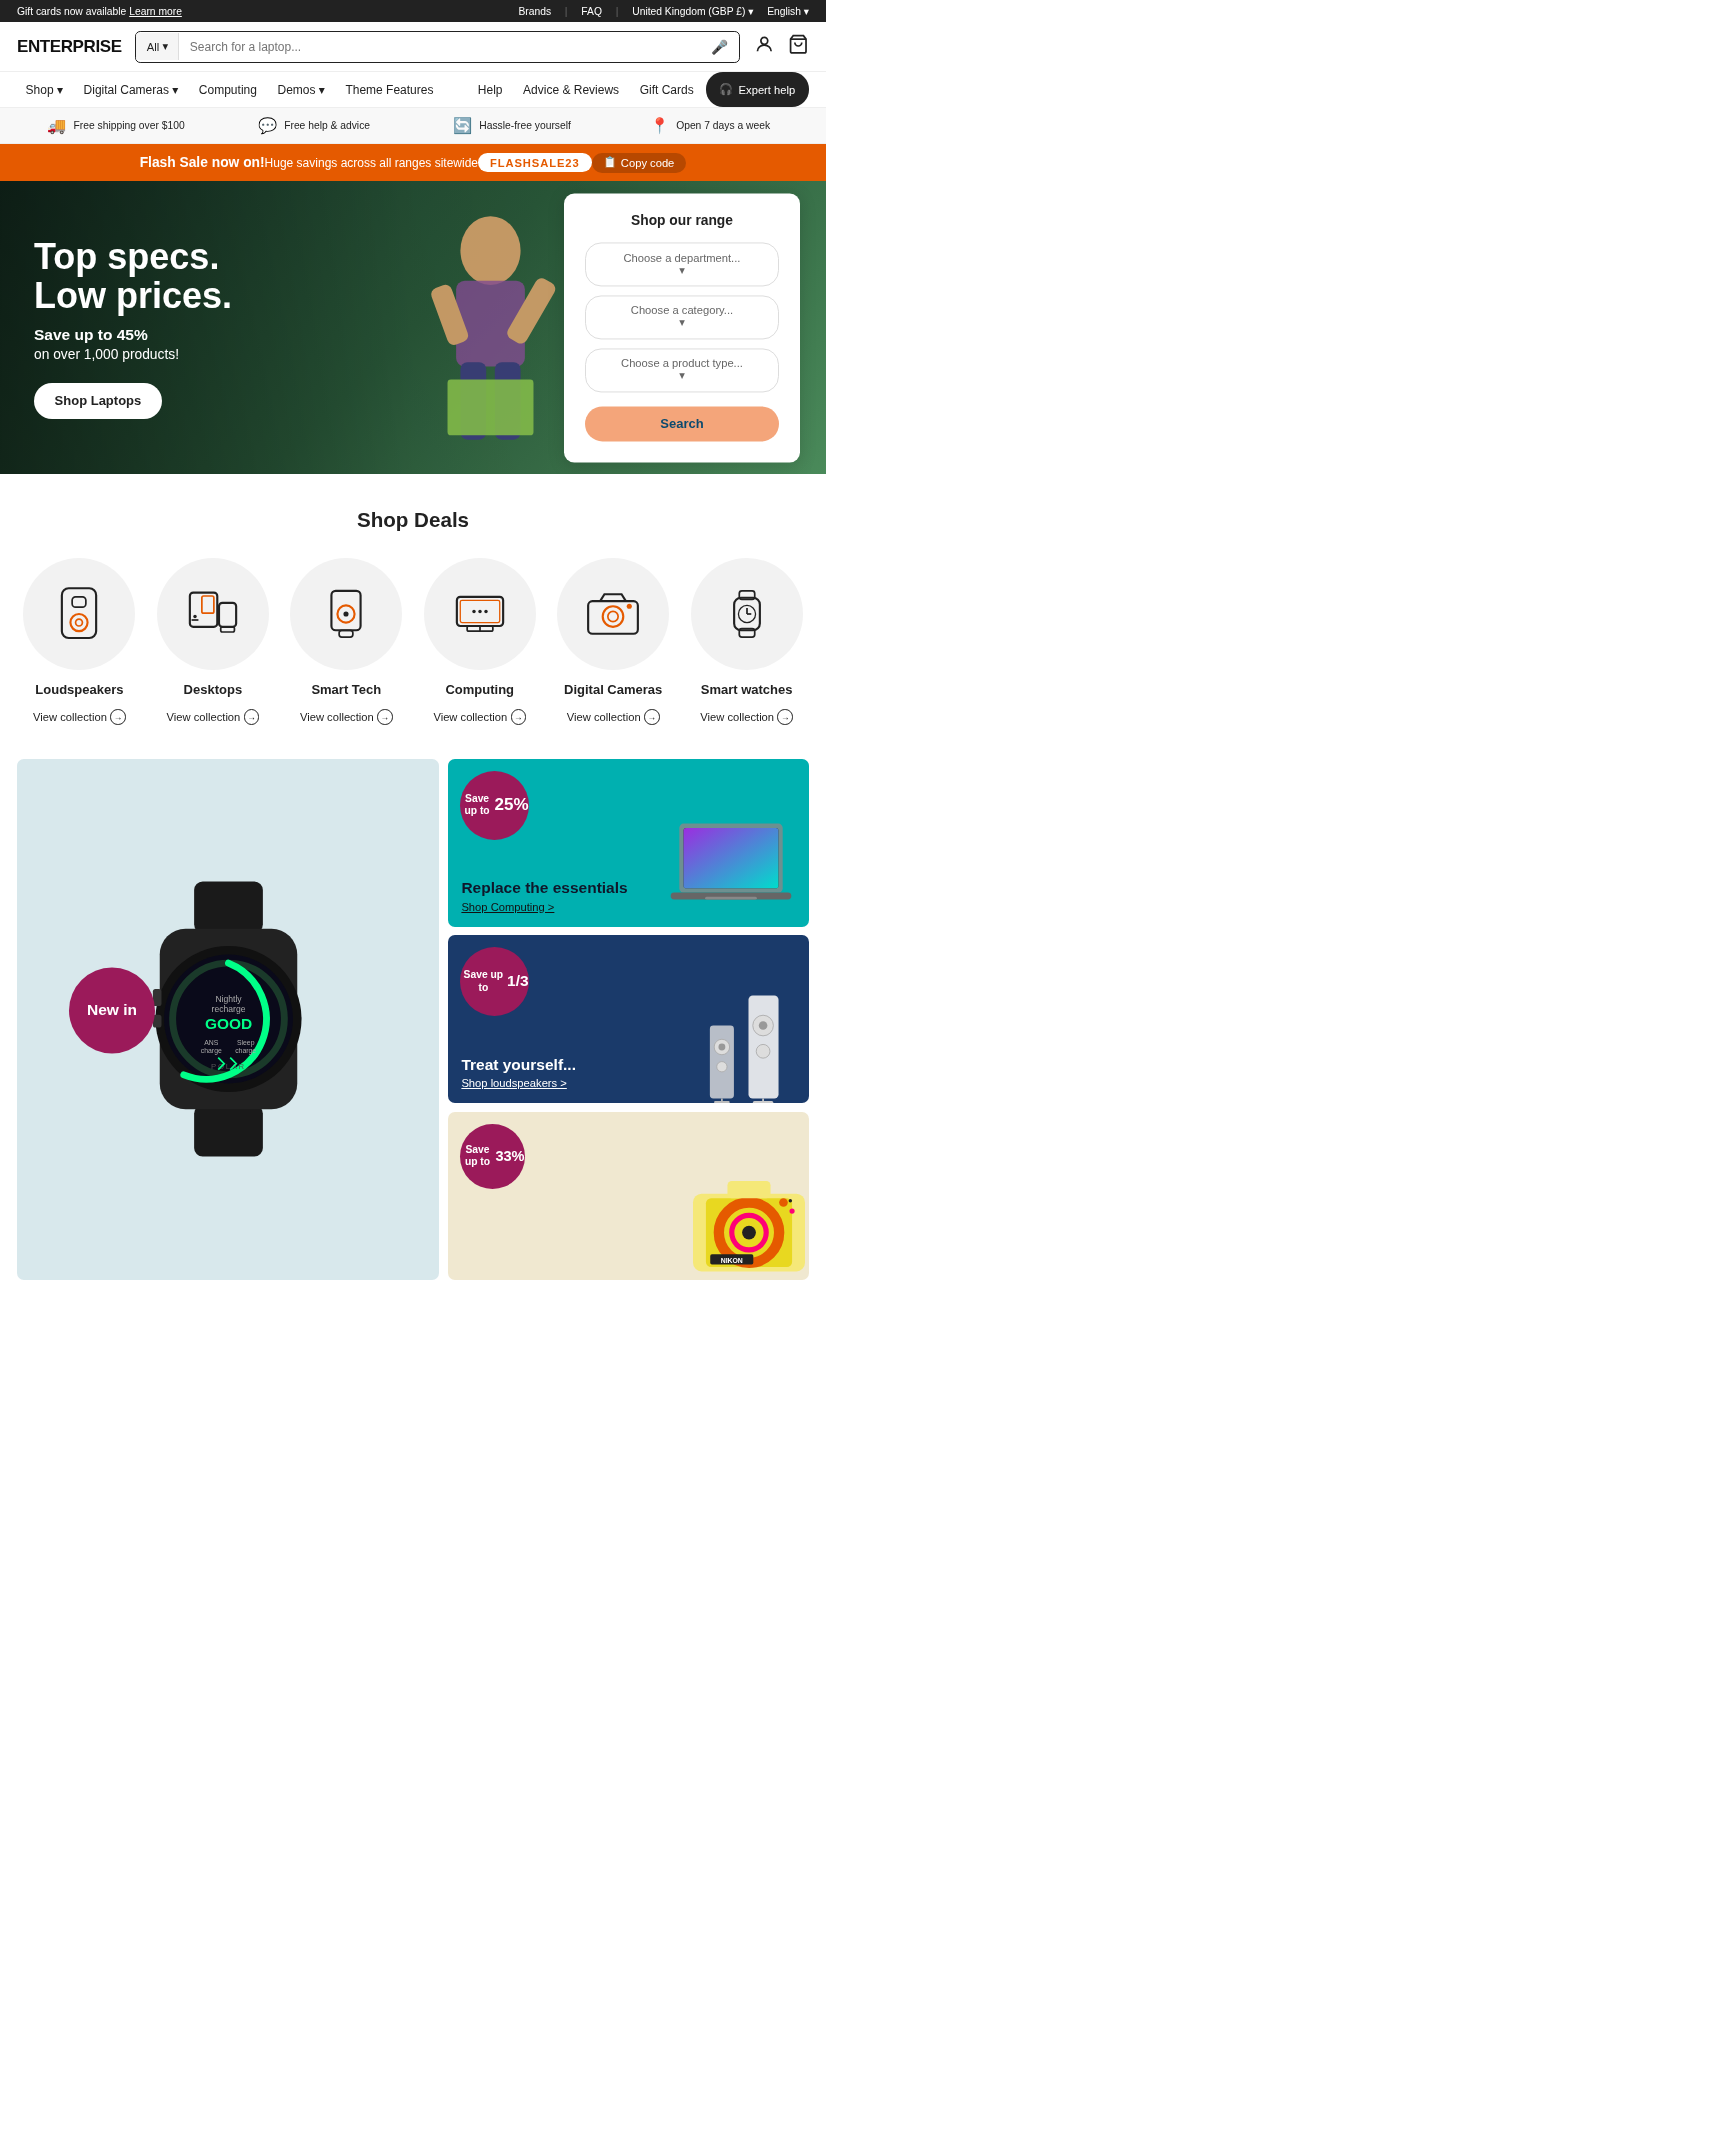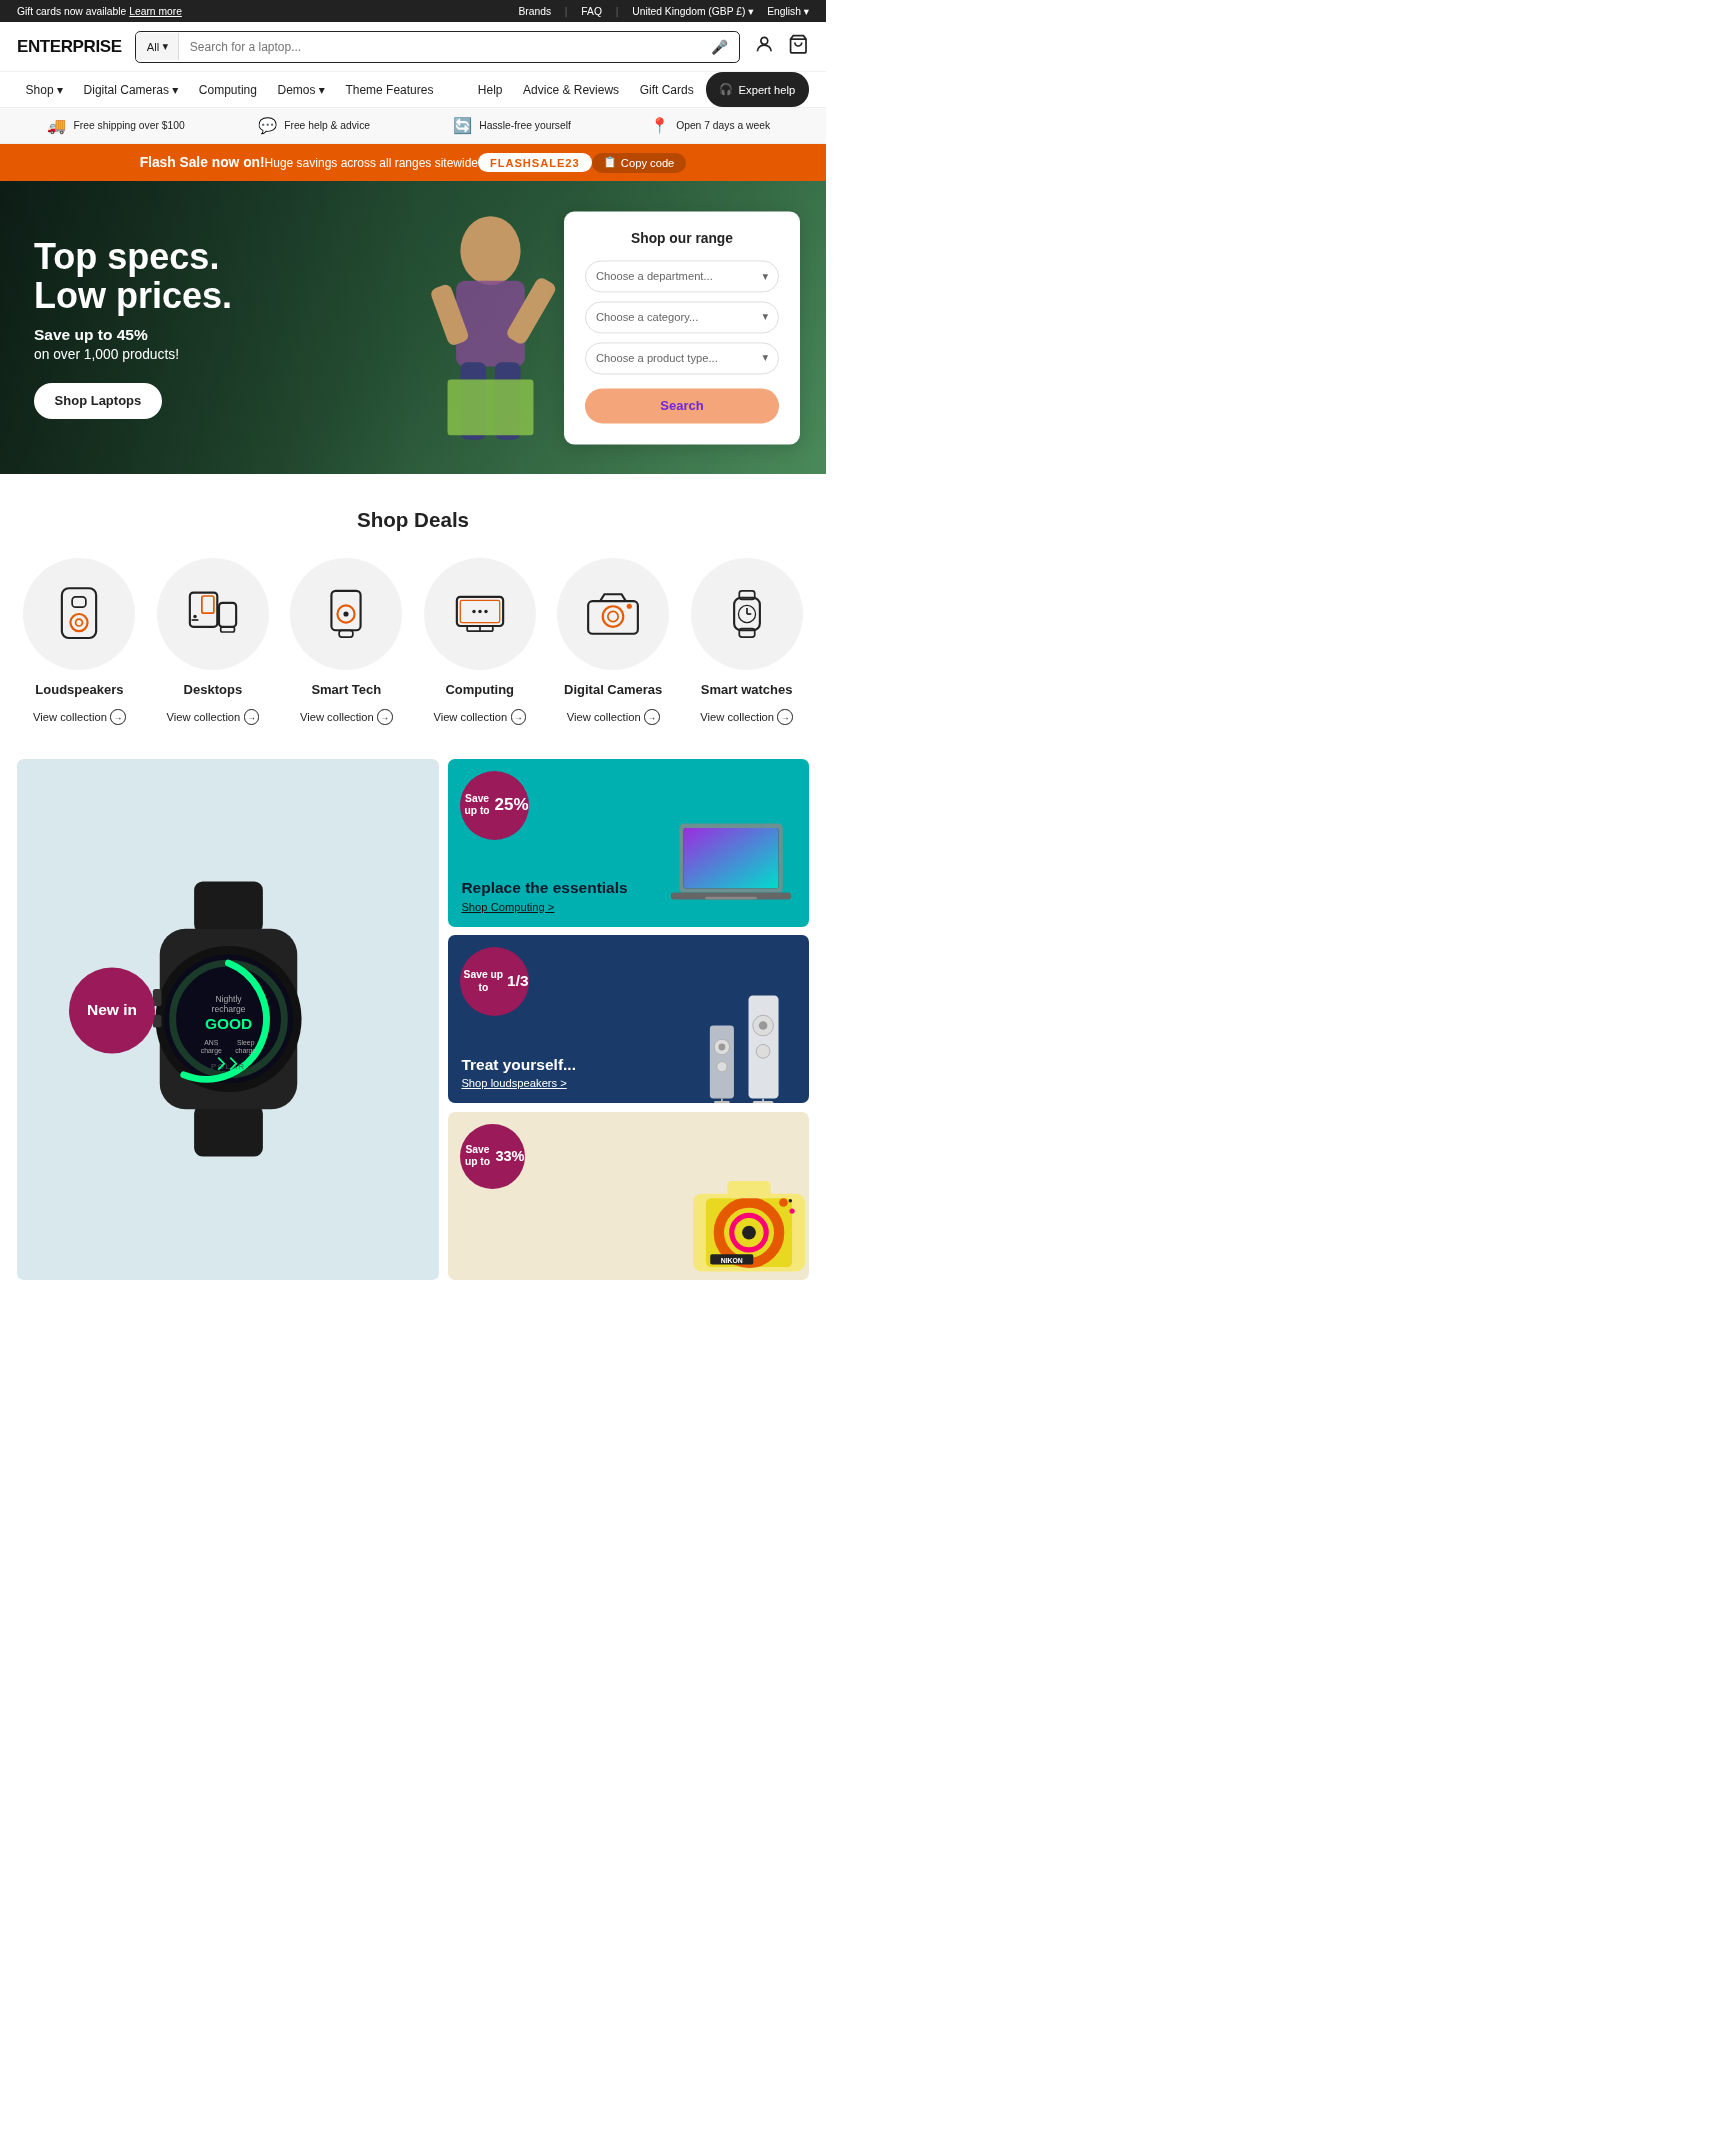--- a/index.html
+++ b/index.html
@@ -45,22 +45,22 @@
     .hero { position: relative; background: linear-gradient(135deg, #2a4a3a 0%, #1a3a2a 40%, #3a6a4a 70%, #4a8a5a 100%); min-height: 275px; display: flex; align-items: center; padding: 34px 34px; overflow: hidden; }
     .hero-bg { position: absolute; inset: 0; background: linear-gradient(to right, rgba(0,0,0,0.5) 0%, rgba(0,0,0,0.1) 50%, rgba(0,0,0,0) 100%); }
     .hero-content { position: relative; z-index: 2; color: #fff; max-width: 344px; }
     .hero-title { font-size: 36px; font-weight: 900; line-height: 1.1; margin-bottom: 10.3px; }
     .hero-subtitle { font-size: 15.5px; font-weight: 600; margin-bottom: 3.4px; }
     .hero-sub2 { font-size: 13.8px; margin-bottom: 20.6px; }
     .hero-btn { background: #fff; color: #222; border: none; border-radius: 20.6px; padding: 10.3px 20.6px; font-size: 13px; font-weight: 700; cursor: pointer; }
 
     .shop-range-card { position: absolute; right: 26px; top: 50%; transform: translateY(-50%); background: #fff; border-radius: 10.3px; padding: 20.6px; width: 236px; box-shadow: 0 3.4px 17px rgba(0,0,0,0.15); z-index: 3; }
     .shop-range-title { font-size: 13.8px; font-weight: 700; text-align: center; margin-bottom: 13.8px; }
-    .shop-range-select { width: 100%; border: 0.9px solid #ddd; border-radius: 16px; padding: 8.6px 10.3px; font-size: 11.2px; margin-bottom: 8.6px; cursor: pointer; display: flex; justify-content: space-between; align-items: center; color: #666; }
-    .shop-range-btn { width: 100%; background: #f4a57a; color: #6d28d9; border: none; border-radius: 20.6px; padding: 10.3px; font-size: 13px; font-weight: 600; cursor: pointer; margin-top: 5.2px; }
+    .shop-range-select { width: 100%; border: 0.9px solid #ddd; border-radius: 16px; padding: 8.6px 10.3px; font-size: 11.2px; margin-bottom: 8.6px; cursor: pointer; display: flex; justify-content: space-between; align-items: center; color: #666; flex-direction: column; }
+    .shop-range-btn { width: 100%; background: #f4a57a; color: #0c4a6e; border: none; border-radius: 20.6px; padding: 10.3px; font-size: 13px; font-weight: 600; cursor: pointer; margin-top: 5.2px; }
 
     
     .shop-deals { padding: 34px 17px 17px; }
     .section-title { text-align: center; font-size: 20.6px; font-weight: 700; margin-bottom: 26px; }
     .deals-grid { display: flex; gap: 8.6px; justify-content: space-around; }
     .deal-item { display: flex; flex-direction: column; align-items: center; gap: 12px; cursor: pointer; flex: 1; }
     .deal-icon-circle { width: 112px; height: 112px; border-radius: 50%; background: #f2f2f2; display: flex; align-items: center; justify-content: center; font-size: 52px; }
     .deal-name { font-size: 13px; font-weight: 600; text-align: center; }
     .deal-link { font-size: 11.2px; color: #222; display: flex; align-items: center; gap: 3.4px; }
     .deal-link-arrow { width: 15.5px; height: 15.5px; border-radius: 50%; border: 1.7px solid #222; display: flex; align-items: center; justify-content: center; font-size: 8.6px; }

